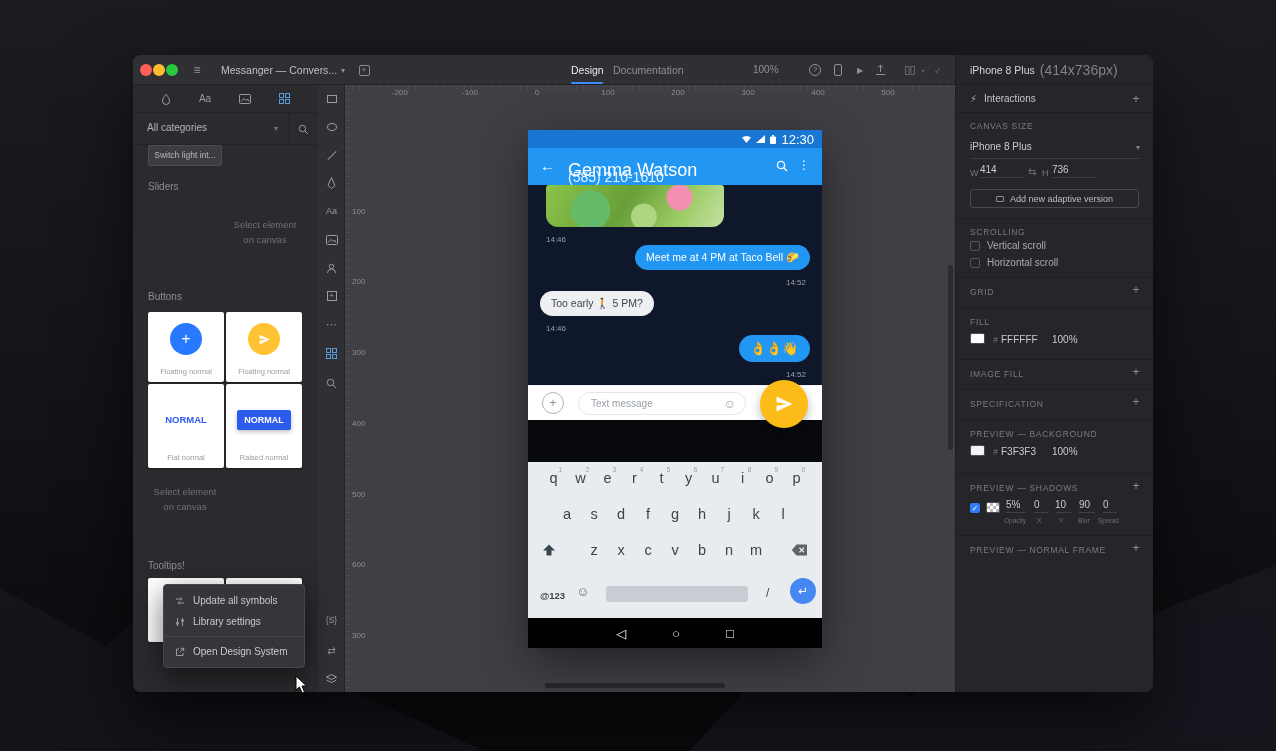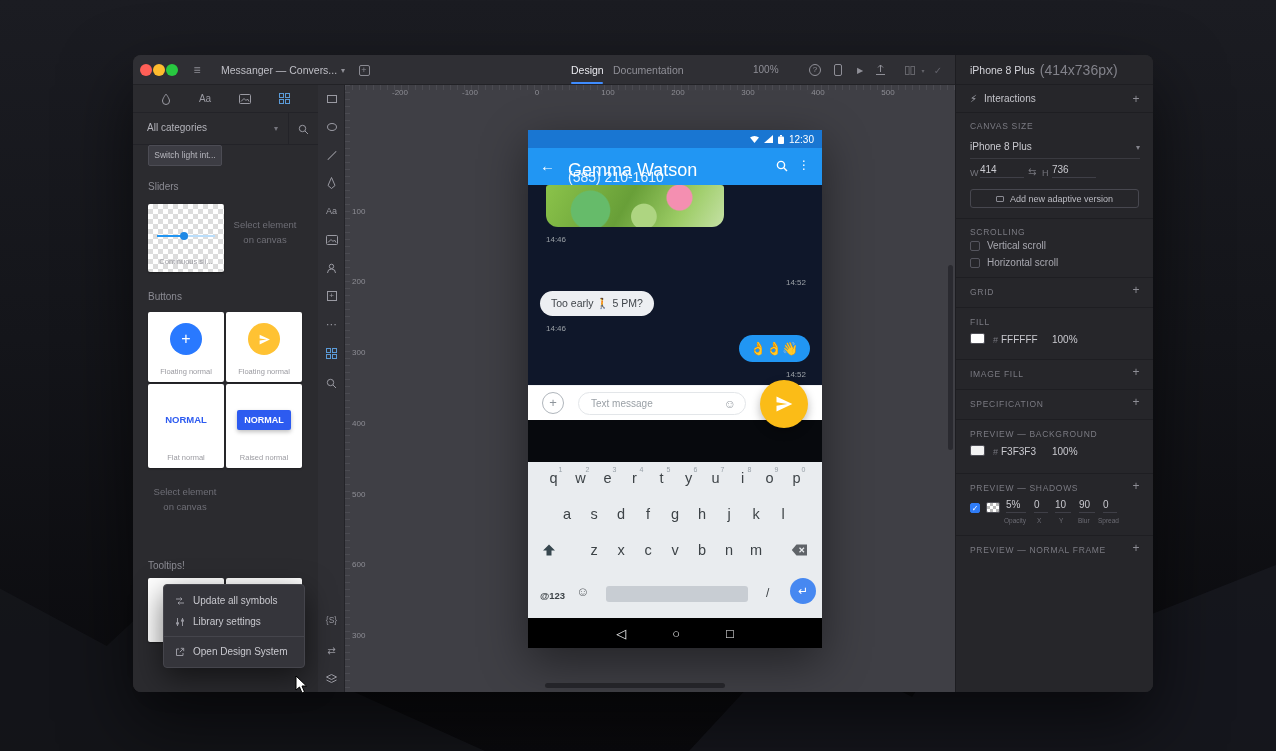--- a/index.html
+++ b/index.html
@@ -47,21 +47,21 @@
 
 .canvas{position:absolute;left:212px;top:30px;width:610px;height:607px;background:#3f3f45;overflow:hidden}
 .ticks-h{position:absolute;left:0;top:0;right:0;height:5px;background:repeating-linear-gradient(90deg,#5a5a61 0,#5a5a61 1px,transparent 1px,transparent 7px);opacity:.45}
 .ticks-v{position:absolute;left:0;top:0;bottom:0;width:5px;background:repeating-linear-gradient(180deg,#5a5a61 0,#5a5a61 1px,transparent 1px,transparent 7px);opacity:.45}
 .rlab{position:absolute;font-size:8px;color:#8d8d94;transform:translateX(-50%)}
 .rlabv{position:absolute;font-size:8px;color:#8d8d94;left:7px}
 .sb-h{position:absolute;left:200px;top:598px;width:180px;height:5px;background:rgba(18,18,22,.55);border-radius:3px}
 .sb-v{position:absolute;right:2px;top:180px;width:5px;height:185px;background:rgba(18,18,22,.45);border-radius:3px}
 
 .artboard{position:absolute;left:183px;top:45px;width:294px;height:518px;background:#fff;box-shadow:0 14px 44px rgba(0,0,0,.45)}
-.ab-status{position:absolute;left:0;top:0;width:100%;height:18px;background:#1976d2;display:flex;align-items:center;justify-content:flex-end;gap:5px;padding:0 8px;color:#fff;font-size:10px}
+.ab-status{position:absolute;left:0;top:0;width:100%;height:18px;background:#1976d2;display:flex;align-items:center;justify-content:flex-end;gap:5px;padding:0 8px;color:#fff;font-size:13px}
 .ab-header{position:absolute;left:0;top:18px;width:100%;height:37px;background:#2196f3;color:#fff}
 .ab-chat{position:absolute;left:0;top:55px;width:100%;height:200px;background:#0f172a}
 .chat-img{position:absolute;left:18px;top:0;width:178px;height:42px;border-radius:3px 3px 12px 12px;background:radial-gradient(circle at 75% 30%,#f48fb1 0 9%,transparent 10%),radial-gradient(circle at 25% 60%,#66bb6a 0 14%,transparent 15%),radial-gradient(circle at 55% 75%,#aed581 0 12%,transparent 13%),linear-gradient(120deg,#8bc34a,#689f38 45%,#9ccc65 75%,#c5e1a5)}
 .bubble{position:absolute;font-size:10.5px;padding:6px 11px;border-radius:15px;white-space:nowrap}
 .sent{background:#2196f3;color:#fff}
 .recv{background:#edeff2;color:#40454a}
 .stamp{position:absolute;font-size:8px;color:#9aa0a6}
 .ab-input{position:absolute;left:0;top:255px;width:100%;height:35px;background:#fff;border-top:1px solid #f1f2f4}
 .attach{position:absolute;left:14px;top:6px;width:22px;height:22px;border:1.5px solid #b0b6bc;border-radius:50%;color:#8d949b;font-size:13px;line-height:19px;text-align:center}
 .pill{position:absolute;left:50px;top:6px;width:168px;height:23px;border:1px solid #e3e6e9;border-radius:13px}
@@ -174,26 +174,20 @@
           <svg width="11" height="11">
             <circle cx="4.5" cy="4.5" r="3.2" fill="none" stroke="#9a9aa2"></circle>
             <path d="M7 7 L10 10" stroke="#9a9aa2"></path>
           </svg>
         </span>
     </div>
 
     <div class="chip">Switch light int...</div>
 
     <div class="sec-h" style="left:15px;top:96px">Sliders</div>
-    <div class="card checker" style="left:15px;top:119px;width:76px;height:68px">
-      <div class="track" style="left:9px;width:58px;top:31px;background:#bbdefb"></div>
-      <div class="track" style="left:9px;width:26px;top:31px;background:#2196f3"></div>
-      <div style="position:absolute;left:32px;top:28px;width:8px;height:8px;border-radius:50%;background:#1e88e5"></div>
-      <div class="card-label">Continuous sli...</div>
-    </div>
     <div class="hint" style="left:95px;top:133px;width:74px">Select element on canvas</div>
 
     <div class="sec-h" style="left:15px;top:206px">Buttons</div>
     <div class="card" style="left:15px;top:227px;width:76px;height:70px">
       <div class="fab" style="left:22px;top:11px;width:32px;height:32px;background:#2979ff;color:#fff;font-size:16px">+</div>
       <div class="card-label">Floating normal</div>
     </div>
     <div class="card" style="left:93px;top:227px;width:76px;height:70px">
       <div class="fab" style="left:22px;top:11px;width:32px;height:32px;background:#ffc233">
           <svg width="13" height="13" viewBox="0 0 24 24">
@@ -354,20 +348,21 @@
             <svg width="12" height="12" viewBox="0 0 12 12">
               <circle cx="5" cy="5" r="3.6" fill="none" stroke="#fff" stroke-width="1.4"></circle>
               <path d="M7.8 7.8 L11 11" stroke="#fff" stroke-width="1.4"></path>
             </svg>
           </span>
         <span style="position:absolute;right:12px;top:10px;font-size:12px">⋮</span>
       </div>
       <div class="ab-chat">
         <div class="chat-img"></div>
         <span class="stamp" style="left:18px;top:50px">14:46</span>
+        <div class="bubble sent" style="right:12px;top:60px">Meet me at 4 PM at Taco Bell 🌮</div>
         <span class="stamp" style="right:16px;top:93px">14:52</span>
         <div class="bubble recv" style="left:12px;top:106px">Too early 🚶 5 PM?</div>
         <span class="stamp" style="left:18px;top:139px">14:46</span>
         <div class="bubble sent" style="right:12px;top:150px;font-size:13px">👌👌👋</div>
         <span class="stamp" style="right:16px;top:185px">14:52</span>
       </div>
       <div class="ab-input">
         <span class="attach">+</span>
         <span class="pill">
           <span style="position:absolute;left:12px;top:5px;font-size:10px;color:#9aa0a6">Text message</span>

